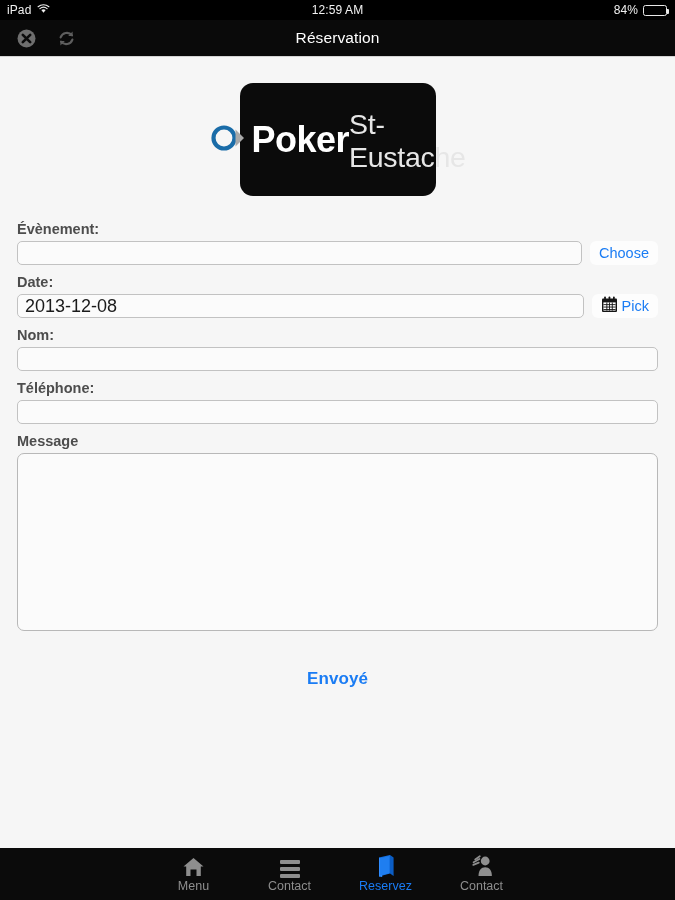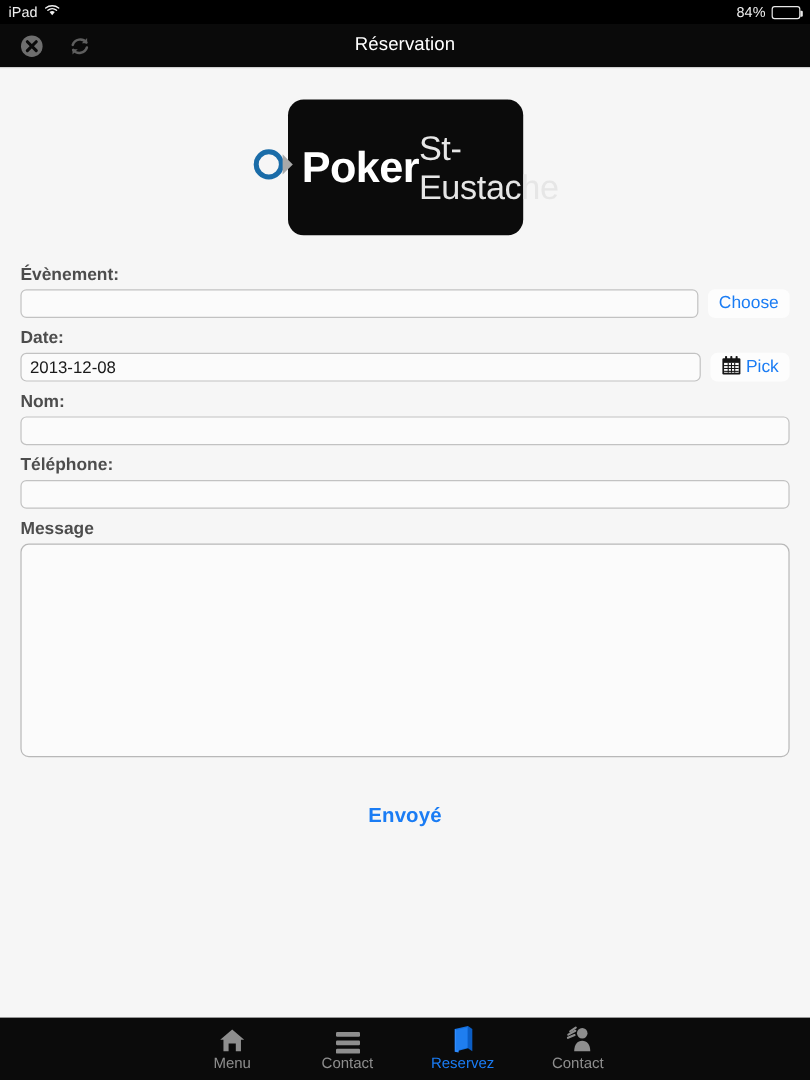--- a/index.html
+++ b/index.html
@@ -186,21 +186,21 @@
     margin-bottom: 9px;
   }
   .text-input {
     flex: 1;
     height: 24px;
     background: #fbfbfb;
     border: 1px solid #c2c2c2;
     border-radius: 5px;
     padding: 0 7px;
     font-family: "Liberation Sans", sans-serif;
-    font-size: 14px;
+    font-size: 18px;
     color: #1a1a1a;
     outline: none;
   }
   .text-input::placeholder { color: #b0b0b0; }
 
   .aux-btn {
     background: #fdfdfd;
     border: none;
     border-radius: 6px;
     height: 24px;
@@ -302,20 +302,21 @@
     <div class="status-left">
       <span class="status-device">iPad</span>
       <span class="wifi-icon">
         <svg width="13" height="10" viewBox="0 0 13 10">
           <path d="M6.5 8.8 L4.3 6.1 a3.6 3.6 0 0 1 4.4 0 Z" fill="#f0f0f0"></path>
           <path d="M2.9 4.6 a5.6 5.6 0 0 1 7.2 0" stroke="#f0f0f0" stroke-width="1.2" fill="none" stroke-linecap="round"></path>
           <path d="M1.1 2.7 a8.5 8.5 0 0 1 10.8 0" stroke="#f0f0f0" stroke-width="1.2" fill="none" stroke-linecap="round"></path>
         </svg>
       </span>
     </div>
+    <div class="status-center">12:59 AM</div>
     <div class="status-right">
       <span class="battery-pct">84%</span>
       <span class="battery">
         <span class="battery-fill" style="width: 84%;"></span>
       </span>
     </div>
   </div>
 
   <div class="nav-bar">
     <div class="nav-left">

